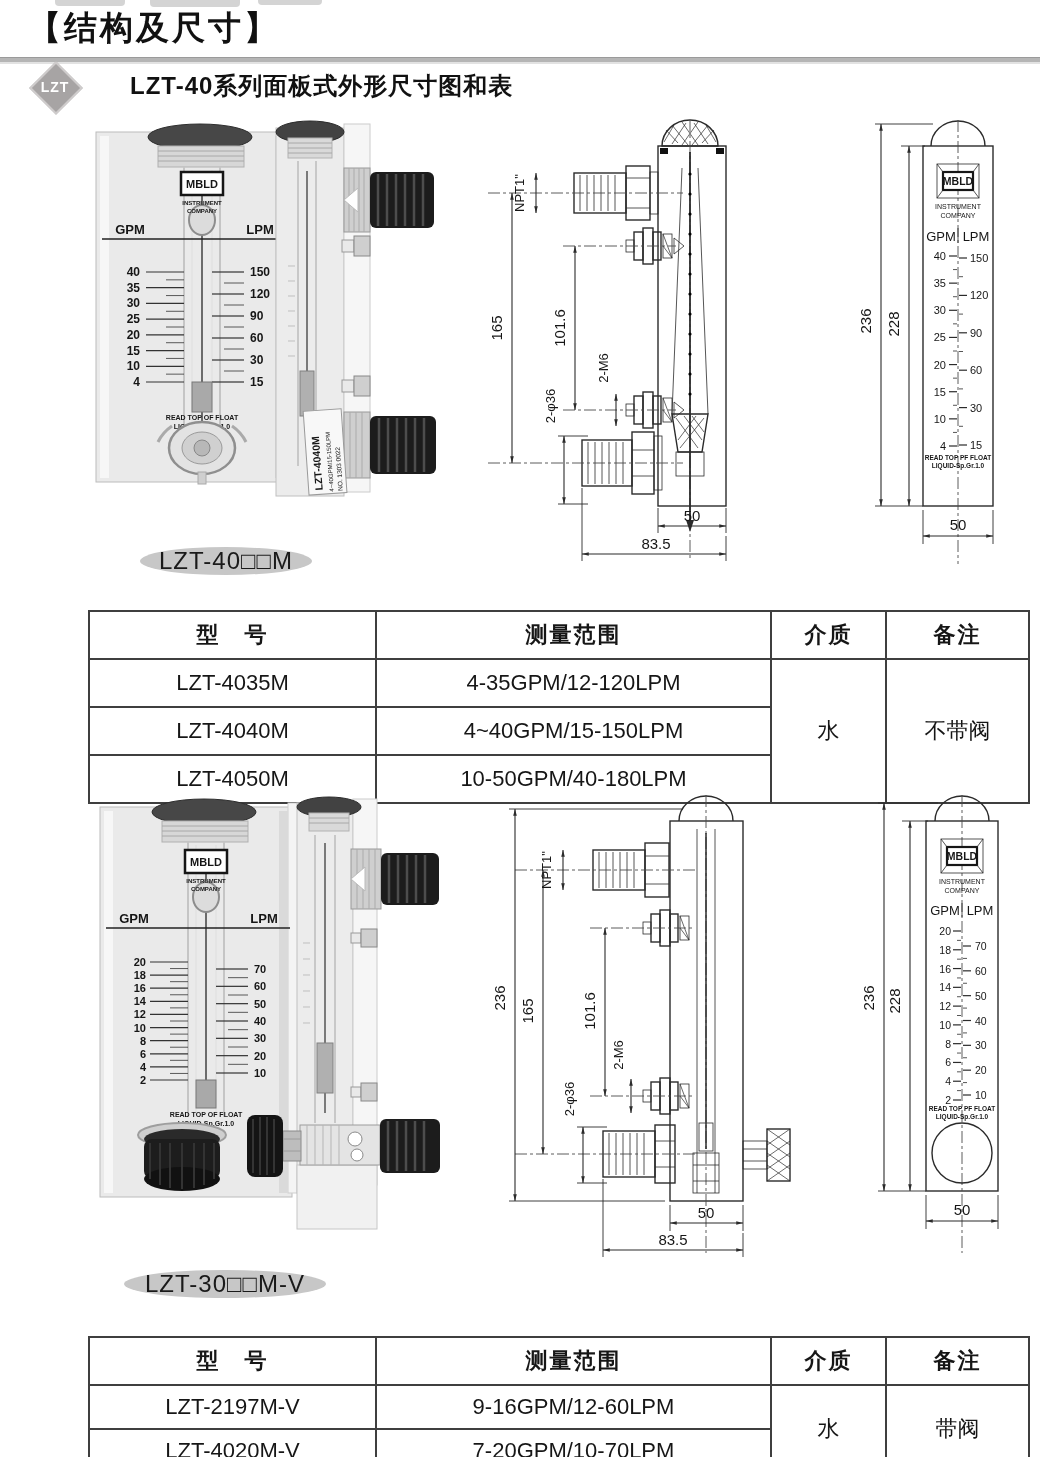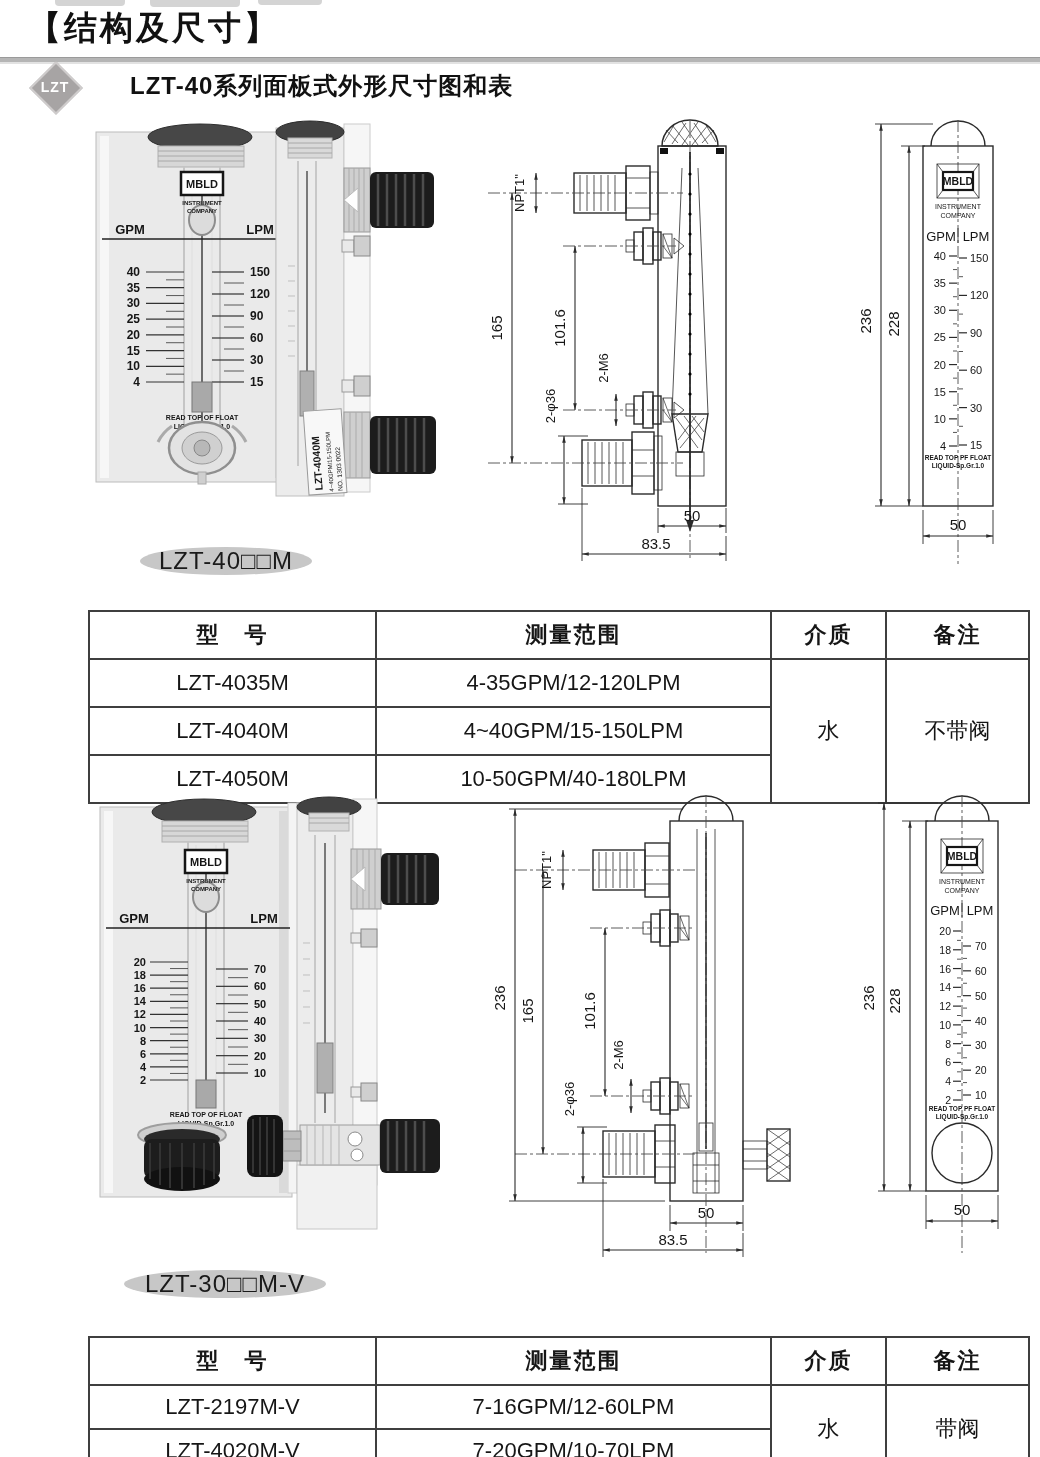--- a/index.html
+++ b/index.html
@@ -886,21 +886,21 @@
       <tr>
         <th>型　号</th>
         <th>测量范围</th>
         <th>介质</th>
         <th>备注</th>
       </tr>
     </thead>
     <tbody>
       <tr>
         <td>LZT-2197M-V</td>
-        <td>7-16GPM/12-60LPM</td>
+        <td>9-16GPM/12-60LPM</td>
         <td rowspan="2">水</td>
         <td rowspan="2">带阀</td>
       </tr>
       <tr>
         <td>LZT-4020M-V</td>
         <td>7-20GPM/10-70LPM</td>
       </tr>
     </tbody>
   </table>
 

